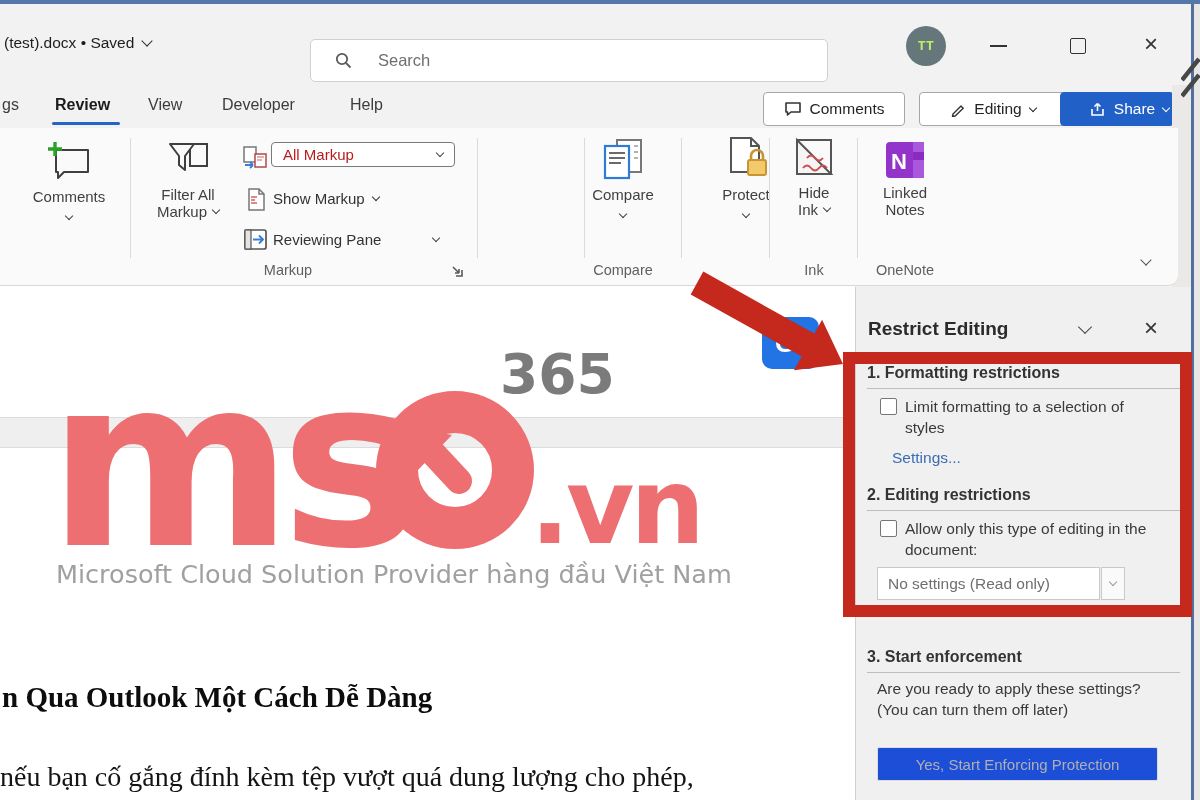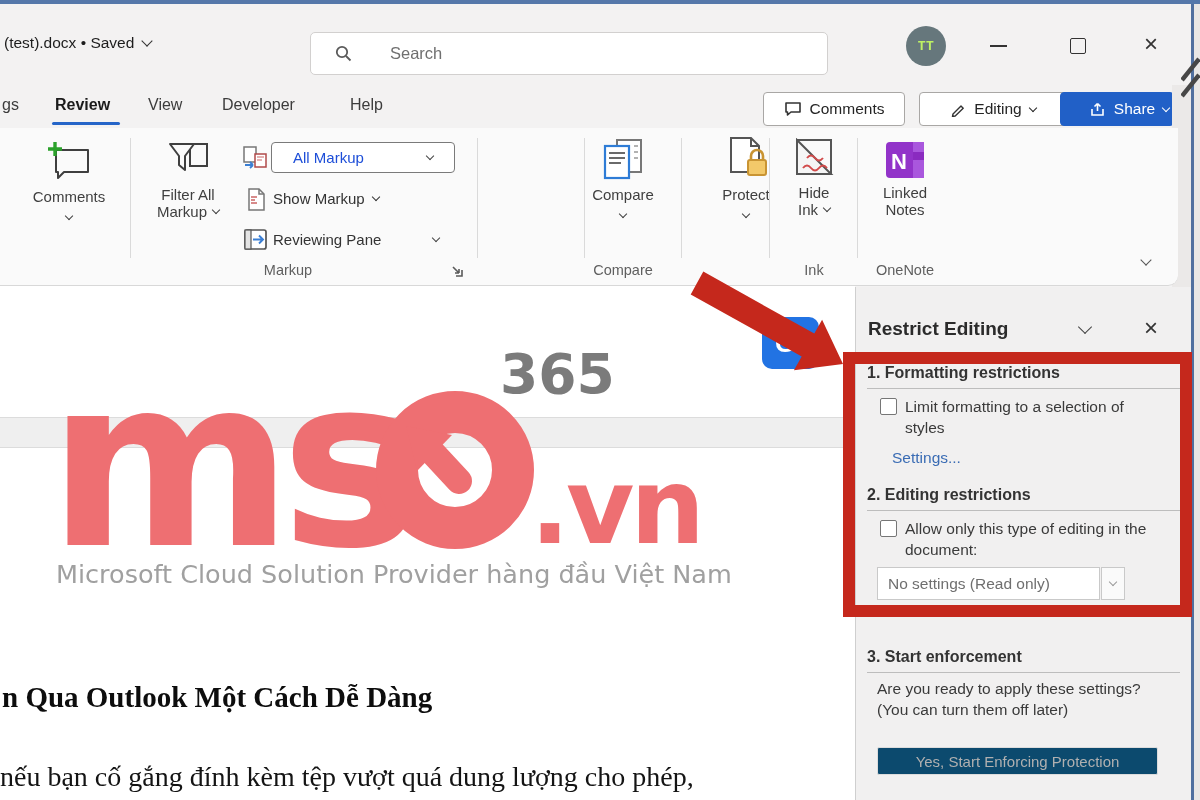--- a/index.html
+++ b/index.html
@@ -8,21 +8,21 @@
   #app { position:relative; width:1200px; height:800px; background:#f3f2f2; overflow:hidden; }
   .abs { position:absolute; }
 
   
   .chev { display:inline-block; width:8px; height:8px; border-right:1.6px solid currentColor; border-bottom:1.6px solid currentColor; transform:rotate(45deg); }
   .chev.sm { width:6px; height:6px; }
 
   
   #topline { left:0; top:0; width:1200px; height:4px; background:#5578aa; z-index:95; }
   #doc-title { left:4px; top:34px; font-size:15.5px; color:#1d1d1d; display:flex; align-items:center; gap:9px; }
-  #search-box { left:310px; top:32px; width:518px; height:43px; background:#fff; border:1px solid #d2d0cf; border-radius:5px; display:flex; align-items:center; padding-left:24px; gap:38px; }
+  #search-box { left:310px; top:39px; width:518px; height:43px; background:#fff; border:1px solid #d2d0cf; border-radius:5px; display:flex; align-items:center; padding-left:24px; gap:26px; }
   #search-box span { font-size:16.5px; color:#6f6f6f; }
   #avatar { left:906px; top:26px; width:40px; height:40px; border-radius:50%; background:#66777c; color:#bef264; font-size:13px; font-weight:bold; display:flex; align-items:center; justify-content:center; letter-spacing:.5px;font-family:Liberation Mono, monospace; }
   .winbtn { color:#333; display:flex; align-items:center; justify-content:center; }
   #btn-min { left:988px; top:44px; width:20px; height:4px; }
   #btn-min div { width:17px; height:2px; background:#333; }
   #btn-max { left:1070px; top:38px; width:16px; height:16px; border:1.8px solid #333; border-radius:2px; }
   #btn-close { left:1144px; top:30px; font-size:24px; color:#333; }
 
   
   .tab { top:96px; font-size:16px; color:#3c3c3c; }
@@ -30,41 +30,41 @@
   .pillbtn { top:92px; height:34px; background:#fff; border:1px solid #a9a7a5; border-radius:4px; display:flex; align-items:center; justify-content:center; gap:8px; font-size:15.5px; color:#252525; }
   #share-btn { left:1060px; width:114px; background:#2160c7; border-color:#2160c7; color:#fff;padding-left:24px; }
 
   
   #ribbon-bg-gap { left:1172px; top:85px; width:20px; height:205px; background:#ebe9e8; }
   #ribbon { left:0; top:128px; width:1178px; height:158px; background:#fafafa; border-bottom:1px solid #d8d8d8; border-bottom-right-radius:10px; }
   .rsep { top:138px; width:1px; height:120px; background:#dadada; }
   .biglabel { font-size:15px; color:#3f3f3f; text-align:center; white-space:nowrap; }
   .grouplabel { top:262px; font-size:14.5px; color:#5f5f5f; text-align:center; }
   .rowtext { font-size:15px; color:#333; display:flex; align-items:center; gap:8px; }
-  #combo-markup { left:271px; top:142px; width:184px; height:31px; background:#fff; border:1px solid #7a7a7a; border-radius:4px; display:flex; align-items:center; justify-content:space-between; padding:0 21px; font-size:15px; color:#1d4ed8; }
+  #combo-markup { left:271px; top:142px; width:184px; height:25px; background:#fff; border:1px solid #7a7a7a; border-radius:4px; display:flex; align-items:center; justify-content:space-between; padding:0 11px; font-size:15px; color:#b91c1c; }
 
   
   #doc-area { left:0; top:286px; width:855px; height:514px; background:#fff; }
   #doc-band { left:0; top:417px; width:855px; height:31px; background:#efefef; border-top:1px solid #dcdcdc; border-bottom:1px solid #dcdcdc; z-index:1; }
   #doc-heading { left:2px; top:681px; font-family:"Liberation Serif","DejaVu Serif",serif; font-weight:bold; font-size:29px; color:#0d0d0d; z-index:3; }
   #doc-body { left:0; top:761px; font-family:"Liberation Serif","DejaVu Serif",serif; font-size:28px; color:#141414; z-index:3; }
   #blue-doc-btn { left:762px; top:317px; width:57px; height:52px; background:#2273e3; border-radius:10px; color:#fff; font-size:26px; font-weight:bold; display:flex; align-items:center; padding-left:13px; z-index:10; }
 
   
   #pane { left:855px; top:287px; width:337px; height:513px; background:#f1f0f0; border-left:1px solid #cfcfcf; }
   #pane-title { left:868px; top:318px; font-size:19px; font-weight:bold; color:#2b2b2b; }
   .sec-h { font-size:16px; font-weight:bold; color:#333; }
   .sec-hr { height:1px; background:#bdbdbd; }
   .cb { width:17px; height:17px; background:#fff; border:1.6px solid #767676; border-radius:2px; }
   .cb-label { width:256px; font-size:15.5px; color:#3a3a3a; line-height:21px; }
   #settings-link { left:892px; top:449px; font-size:15.5px; color:#3a6cb4; }
   #dd-box { left:877px; top:567px; width:223px; height:33px; background:#fff; border:1px solid #c9c9c9; display:flex; align-items:center; padding-left:10px; font-size:15.5px; color:#6f6f6f; }
   #dd-btn { left:1101px; top:567px; width:24px; height:33px; background:#fafafa; border:1px solid #c9c9c9; color:#9a9a9a; display:flex; align-items:center; justify-content:center; }
   #enforce-text { left:877px; top:678px; width:292px; font-size:15.5px; color:#3a3a3a; line-height:21px; }
-  #enforce-btn { left:877px; top:747px; width:281px; height:28px; background:#0c4a6e; border:1px solid #dcdcdc; border-radius:2px; color:#b0b0b0; font-size:15px; display:flex; align-items:center; justify-content:center; }
+  #enforce-btn { left:877px; top:747px; width:281px; height:34px; background:#1d4ed8; border:1px solid #dcdcdc; border-radius:2px; color:#b0b0b0; font-size:15px; display:flex; align-items:center; justify-content:center; }
 
   
   #red-rect { left:843px; top:352px; width:349px; height:265px; border:12px solid #c5281c; z-index:50; }
   #red-arrow { left:640px; top:255px; z-index:60; }
 
   
   #right-border { left:1191px; top:0; width:3px; height:800px; background:#51709f; z-index:40; }
   #right-strip { left:1194px; top:0; width:6px; height:800px; background:#e9e7e5; z-index:39; }
   #corner-diag { left:1181px; top:50px; z-index:96; }
   .nosel { user-select:none; }

